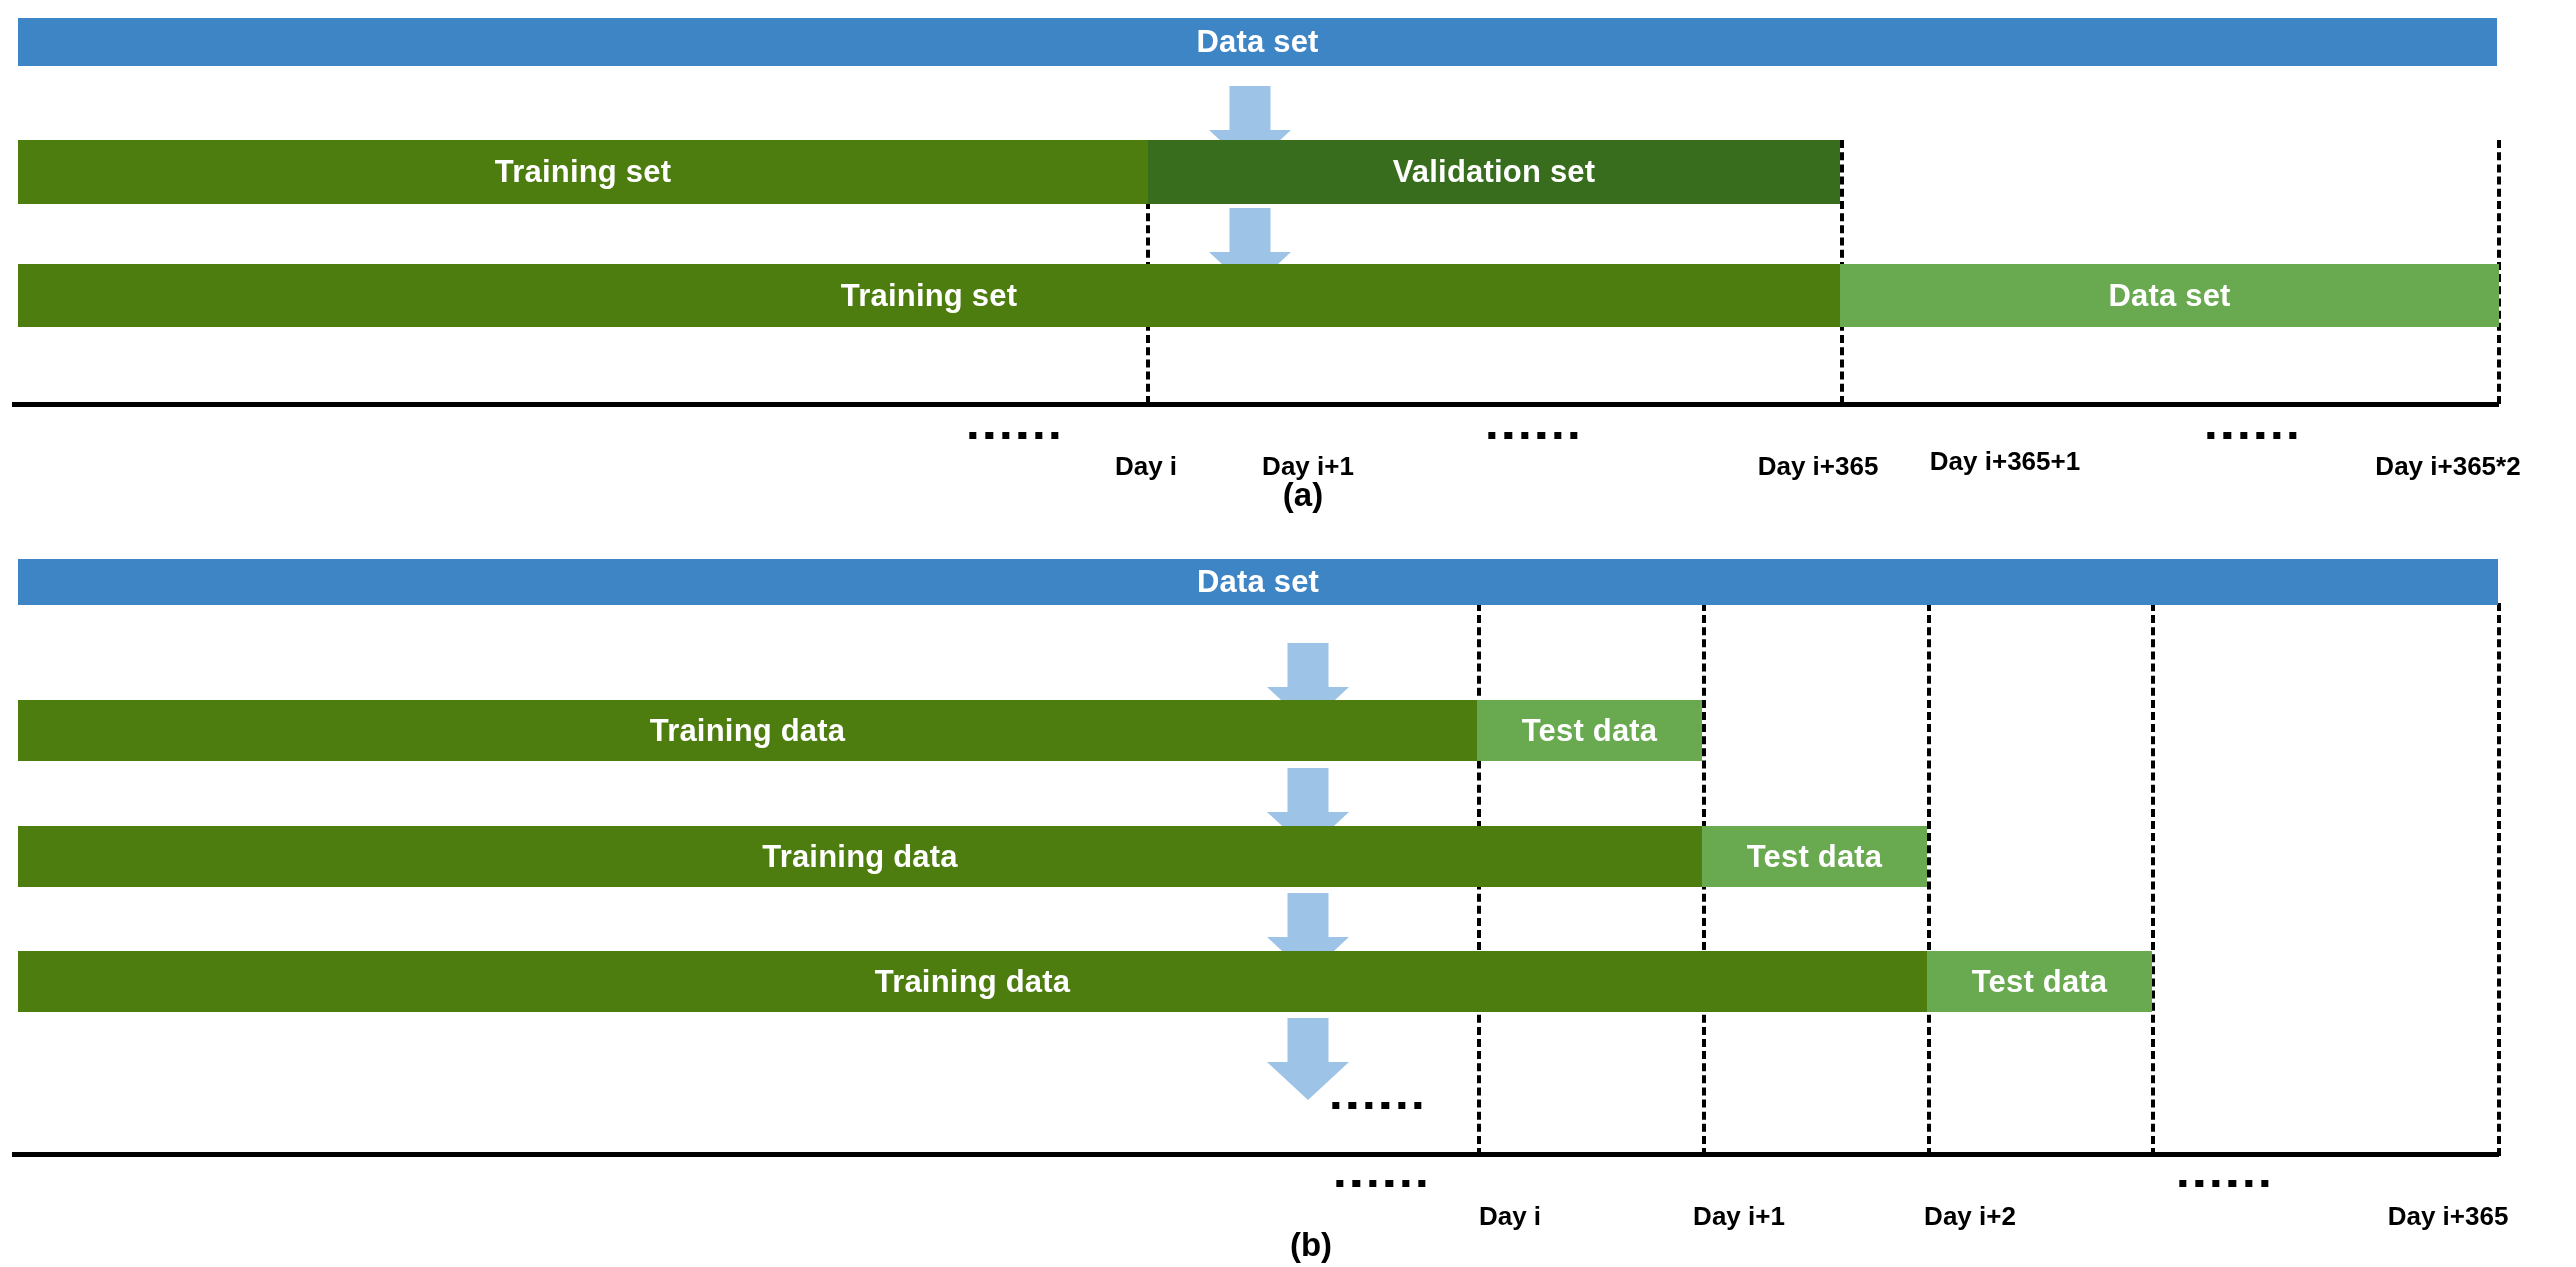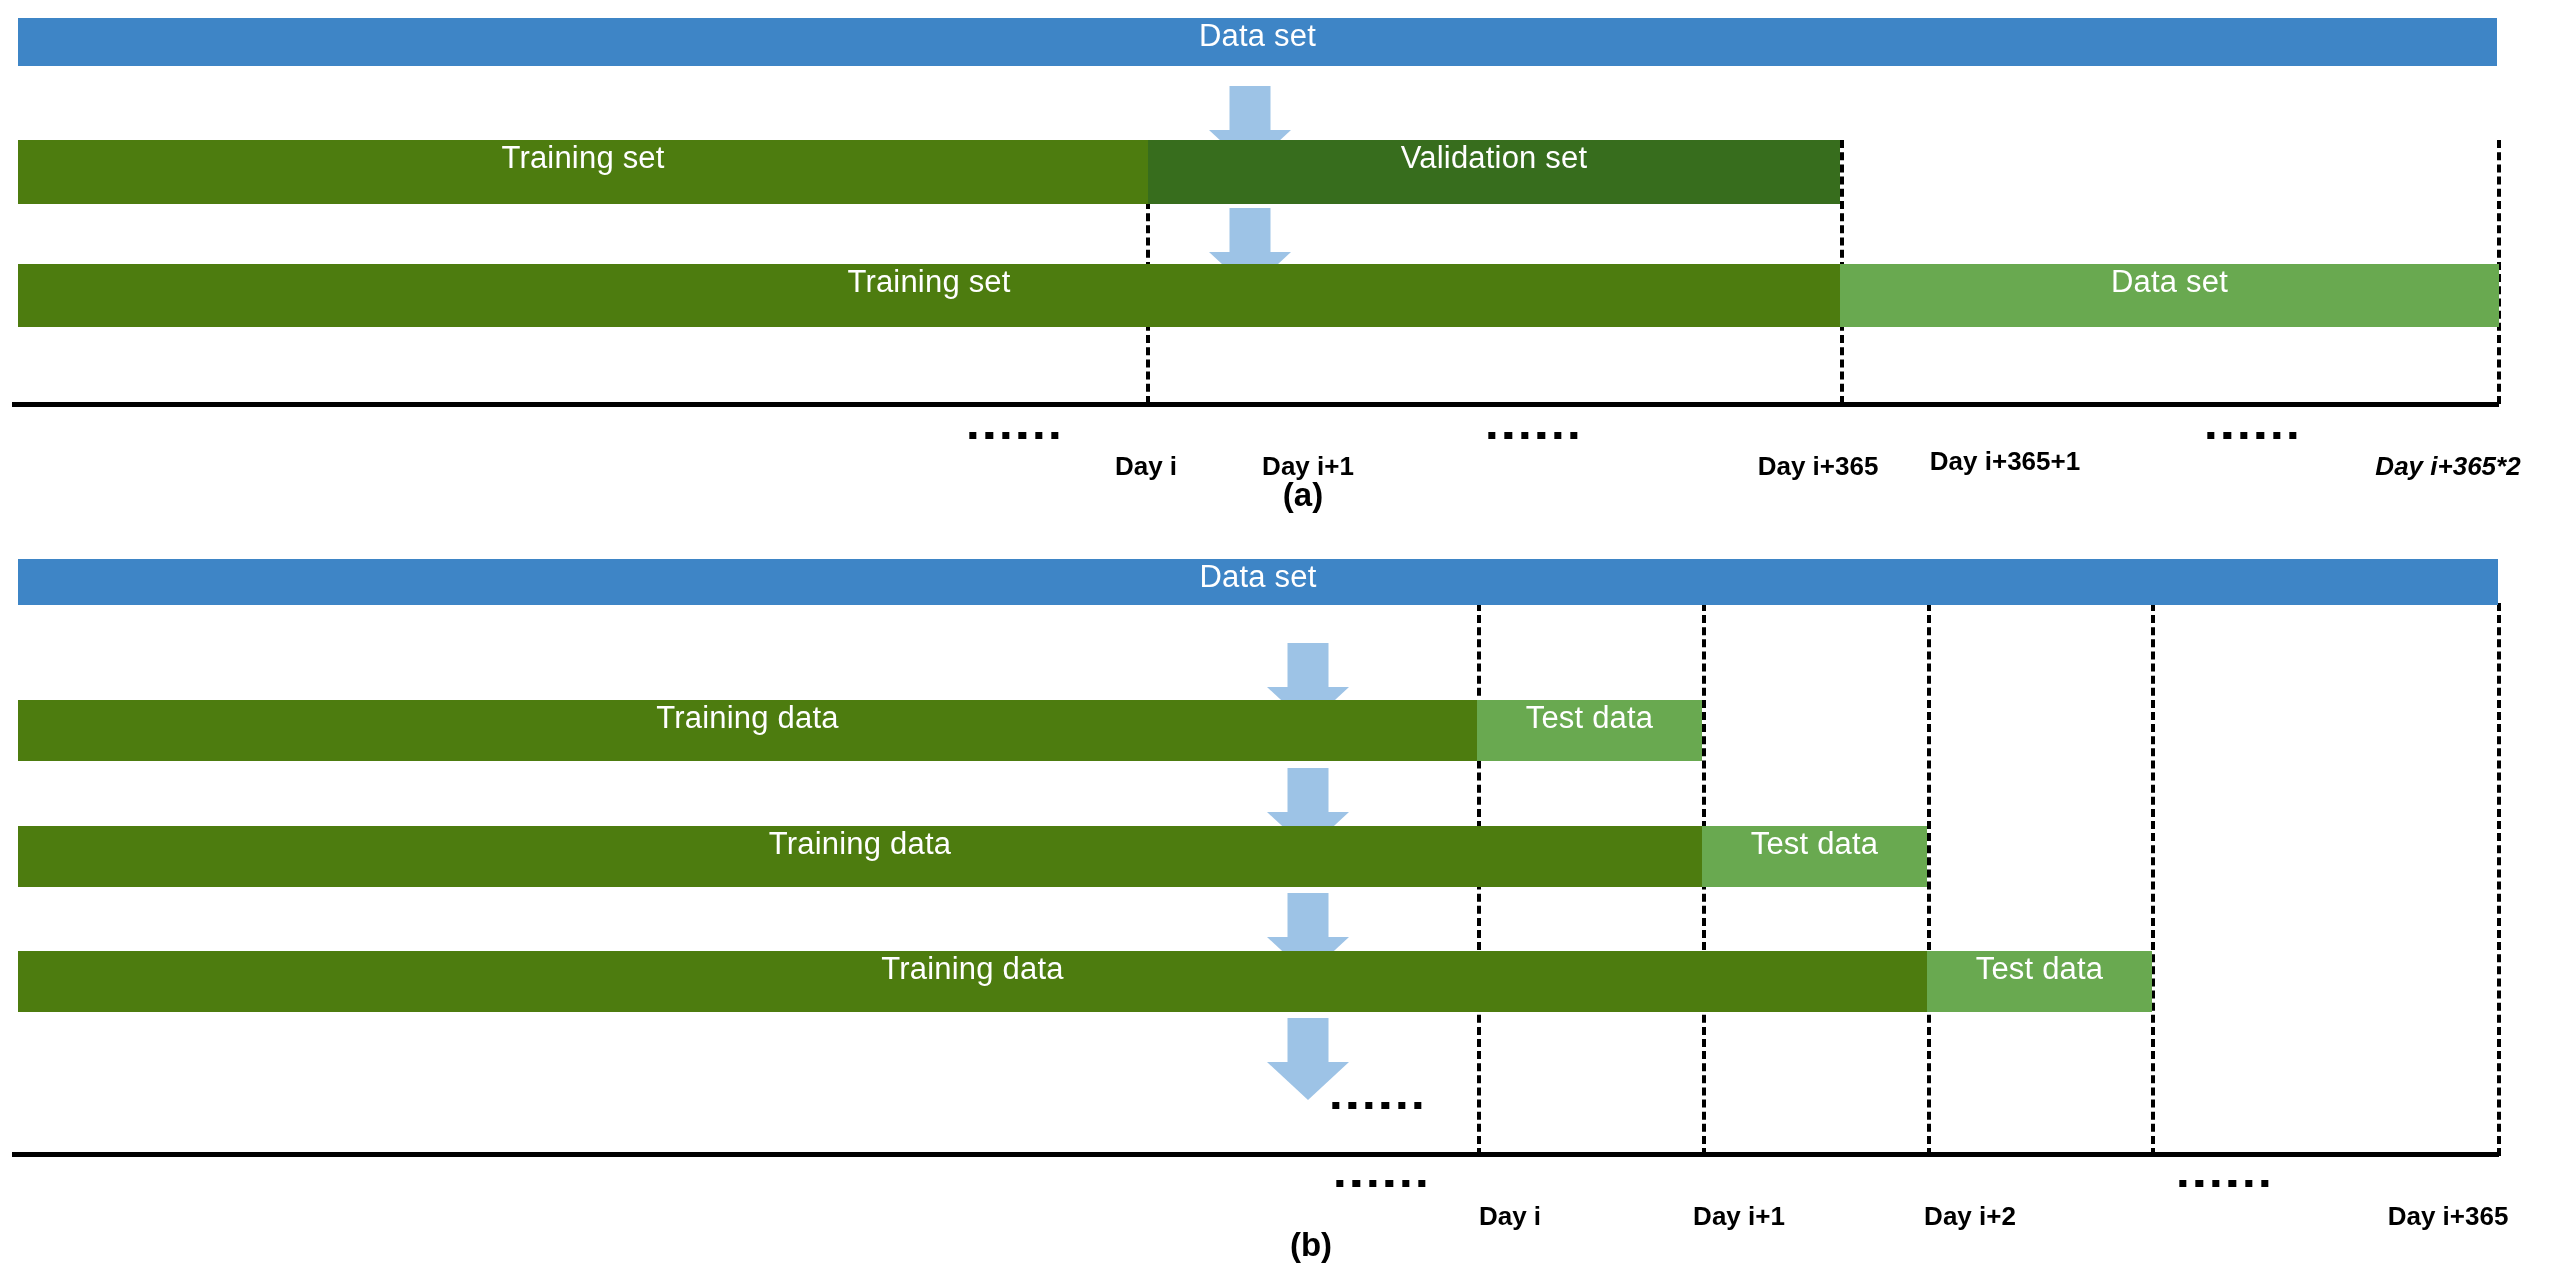--- a/index.html
+++ b/index.html
@@ -16,24 +16,24 @@
     height: 1267px;
     background: #ffffff;
     overflow: hidden;
   }
 
   .panel { position: absolute; }
 
   .bar {
     position: absolute;
     display: flex;
-    align-items: flex-start;
+    align-items: center;
     justify-content: center;
     color: #ffffff;
-    font-weight: normal;
+    font-weight: bold;
     letter-spacing: 0.2px;
     box-sizing: border-box;
     z-index: 3;
   }
   .bar-blue   { background: #3E85C6; }
   .bar-orange { background: #4d7c0f; }
   .bar-dgreen { background: #376D1D; }
   .bar-lgreen { background: #69A950; }
 
   .bar-label {
@@ -179,21 +179,21 @@
     <div class="tick" style="left:1818px; top:420px; font-size:26px;">Day i+365</div>
     <div class="tick" style="left:2005px; top:415px; font-size:26px;">Day i+365+1</div>
     <div class="dots" style="left:2252px; top:432px;">
         <i></i>
         <i></i>
         <i></i>
         <i></i>
         <i></i>
         <i></i>
       </div>
-    <div class="tick" style="left:2448px; top:420px; font-size:26px;font-style:italic;">Day i+365*2</div>
+    <div class="tick" style="left:2448px; top:420px; font-size:26px;">Day i+365*2</div>
 
     <div class="caption" style="left:1303px; top:476px; font-size:33px;">(a)</div>
   </div>
 
   <div class="panel" style="left:0; top:544px; width:2576px; height:724px;">
 
     <div class="arrow" style="left:1308px; top:99px; width:82px; height:82px;">
       <div class="shaft" style="width:41px; height:46px;"></div>
       <div class="head"></div>
     </div>

